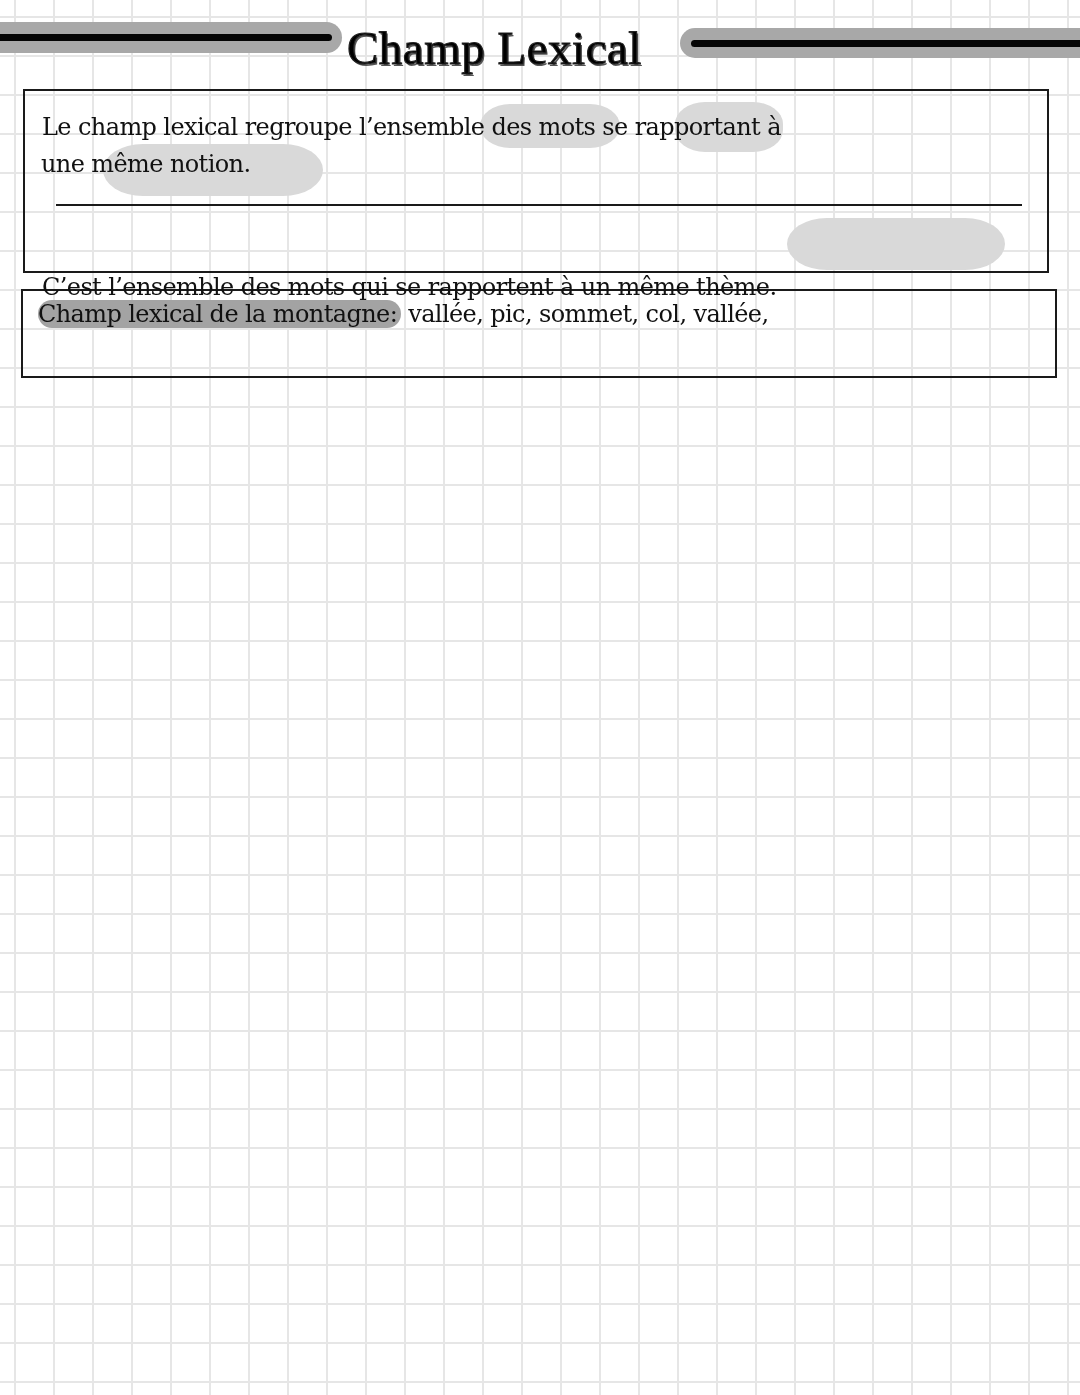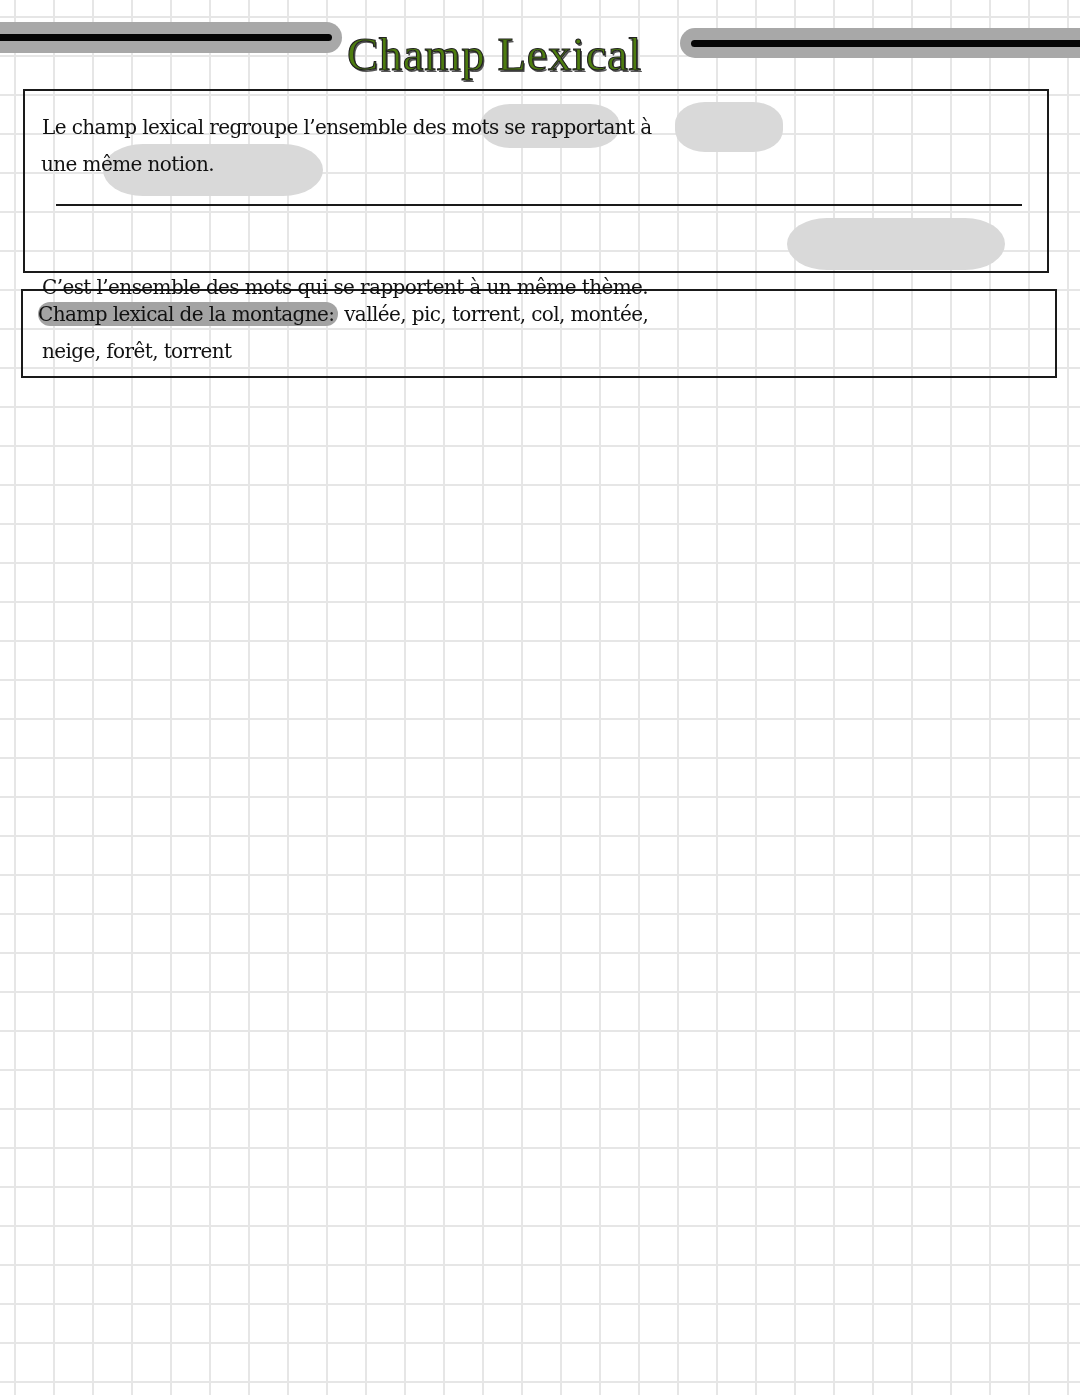--- a/index.html
+++ b/index.html
@@ -51,26 +51,26 @@
       height: 30px;
     }
     #bar-right .core {
       left: 11px;
       right: 0;
       top: 12px;
     }
     .page-title {
       position: absolute;
       left: 347px;
-      top: 24px;
+      top: 18px;
       font-family: "Liberation Serif", "DejaVu Serif", serif;
       font-size: 47px;
       line-height: 60px;
       letter-spacing: 0.5px;
-      color: #4d7c0f;
+      color: #000000;
       -webkit-text-stroke: 1.1px #222;
       text-shadow: 1.5px 1.5px 0 #555;
       white-space: nowrap;
     }
 
     
     .box {
       position: absolute;
       border: 2px solid #1a1a1a;
       background: rgba(255,255,255,0.0);
@@ -84,21 +84,21 @@
     }
     #example-box {
       left: 21px;
       top: 289px;
       width: 1036px;
       height: 89px;
     }
     .text {
       position: absolute;
       font-family: "DejaVu Serif", "Liberation Serif", serif;
-      font-size: 20px;
+      font-size: 24px;
       line-height: 37px;
       white-space: nowrap;
       letter-spacing: -0.6px;
       color: #111;
       z-index: 2;
     }
     .divider {
       position: absolute;
       left: 31px;
       width: 966px;
@@ -142,16 +142,15 @@
   <div class="blob" style="left:762px; top:127px; width:218px; height:52px; border-radius:40px/26px;"></div>
 
   <div class="text" style="left:17px; top:18px;">Le champ lexical regroupe l’ensemble des mots se rapportant à</div>
   <div class="text" style="left:16px; top:55px;">une même notion.</div>
   <div class="divider"></div>
   <div class="text" style="left:17px; top:130px;margin-top:48px;">C’est l’ensemble des mots qui se rapportent à un même thème.</div>
 </div>
 
 <div id="example-box" class="box">
   <div class="text" style="left:19px; top:5px;">
-    <span class="hl-strong">Champ lexical de la montagne:</span><span> vallée, pic, torrent, col, montée,</span>
+    <span class="hl-strong">Champ lexical de la montagne:</span><span> vallée, pic, sommet, col, vallée,</span>
   </div>
-  <div class="text" style="left:19px; top:42px;">neige, forêt, torrent</div>
 </div>
 
 </body></html>

